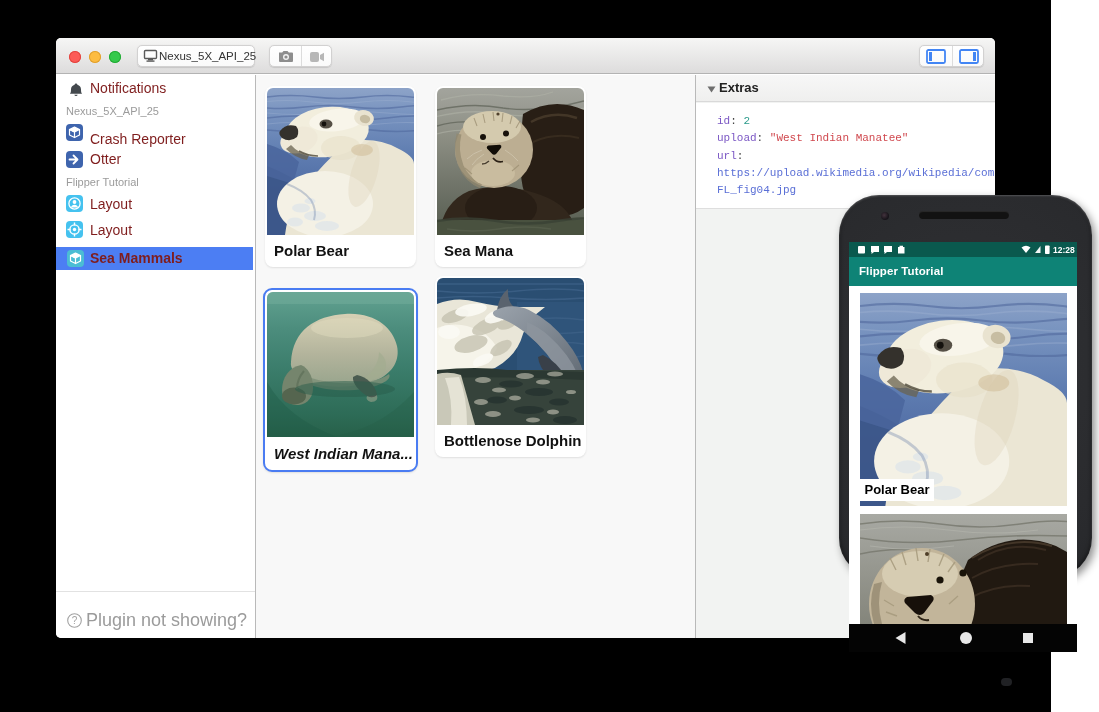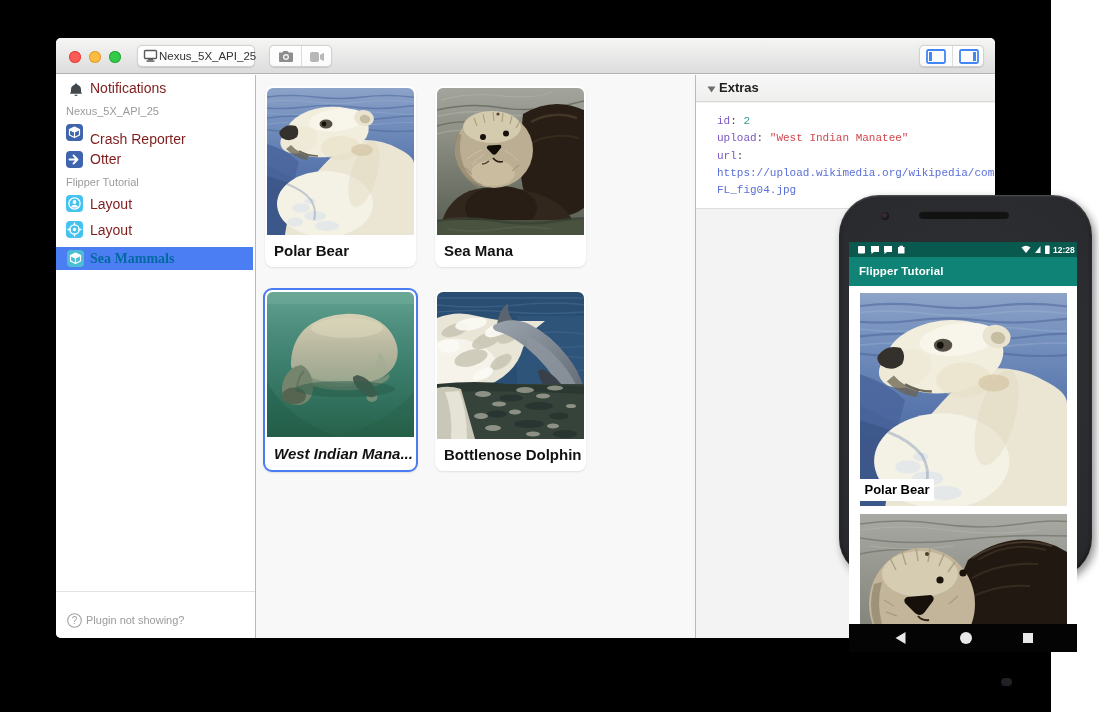--- a/index.html
+++ b/index.html
@@ -114,48 +114,48 @@
     <div style="position:absolute;left:0;top:172px;width:197px;height:23px;background:#4c7ef3;"></div>
     <div class="sbicon" style="top:175px;left:11px;background:#4bbdd4;">
       <svg width="17" height="17" viewBox="0 0 17 17">
           <g stroke="#fff" stroke-width="1.2" fill="none" stroke-linejoin="round">
             <path d="M8.5 3 L13.5 5.5 L8.5 8 L3.5 5.5 Z" fill="#fff"></path>
             <path d="M3.5 5.5 V11 L8.5 13.5 V8 Z"></path>
             <path d="M13.5 5.5 V11 L8.5 13.5"></path>
           </g>
         </svg>
     </div>
-    <div class="sbitem" style="top:175px;color:#0369a1;font-weight:bold;font-family:Liberation Serif, serif;">Sea Mammals</div>
+    <div class="sbitem" style="top:175px;color:#7f1d1d;font-weight:bold;">Sea Mammals</div>
     <div style="position:absolute;left:0;top:516px;width:199px;height:1px;background:#e2e2e2;"></div>
     <svg width="15" height="15" viewBox="0 0 15 15" style="position:absolute;left:11px;top:538px;">
       <circle cx="7.5" cy="7.5" r="6.8" fill="none" stroke="#a2a2a2" stroke-width="1.1"></circle>
       <text x="7.5" y="11" text-anchor="middle" font-size="10" fill="#a2a2a2" font-family="Liberation Sans">?</text>
     </svg>
-    <div style="position:absolute;left:30px;top:537px;font-size:11px;line-height:17px;color:#9b9b9b;">Plugin not showing?</div>
+    <div style="position:absolute;left:30px;top:537px;font-size:18px;line-height:17px;color:#9b9b9b;">Plugin not showing?</div>
   </div>
   <div id="content">
     <div class="card" style="left:9px;top:11px;">
       <svg width="147" height="147" viewBox="0 0 147 147" preserveAspectRatio="none">
           <use href="#polarbear"></use>
         </svg>
       <div class="cap">Polar Bear</div>
     </div>
     <div class="card" style="left:179px;top:11px;">
       <svg width="147" height="147" viewBox="0 0 147 147" preserveAspectRatio="none">
           <use href="#seaotter"></use>
         </svg>
       <div class="cap">Sea Mana</div>
     </div>
     <div class="card" style="left:7px;top:213px;width:155px;height:184px;border:2px solid #4a7cf2;border-radius:9px;font-style:italic;">
       <svg width="147" height="145" viewBox="0 0 147 145" preserveAspectRatio="none">
           <use href="#manatee"></use>
         </svg>
       <div class="cap" style="top:155px;">West Indian Mana...</div>
     </div>
-    <div class="card" style="left:179px;top:215px;">
+    <div class="card" style="left:179px;top:201px;">
       <svg width="147" height="147" viewBox="0 0 147 147" preserveAspectRatio="none">
           <use href="#dolphin"></use>
         </svg>
       <div class="cap">Bottlenose Dolphin</div>
     </div>
   </div>
   <div id="extras">
     <div id="exhead">
       <svg width="9" height="7" viewBox="0 0 9 7" style="position:absolute;left:11px;top:11px;">
           <path d="M0.5 0.5 h8 L4.5 6.5 z" fill="#6e6e6e"></path>

